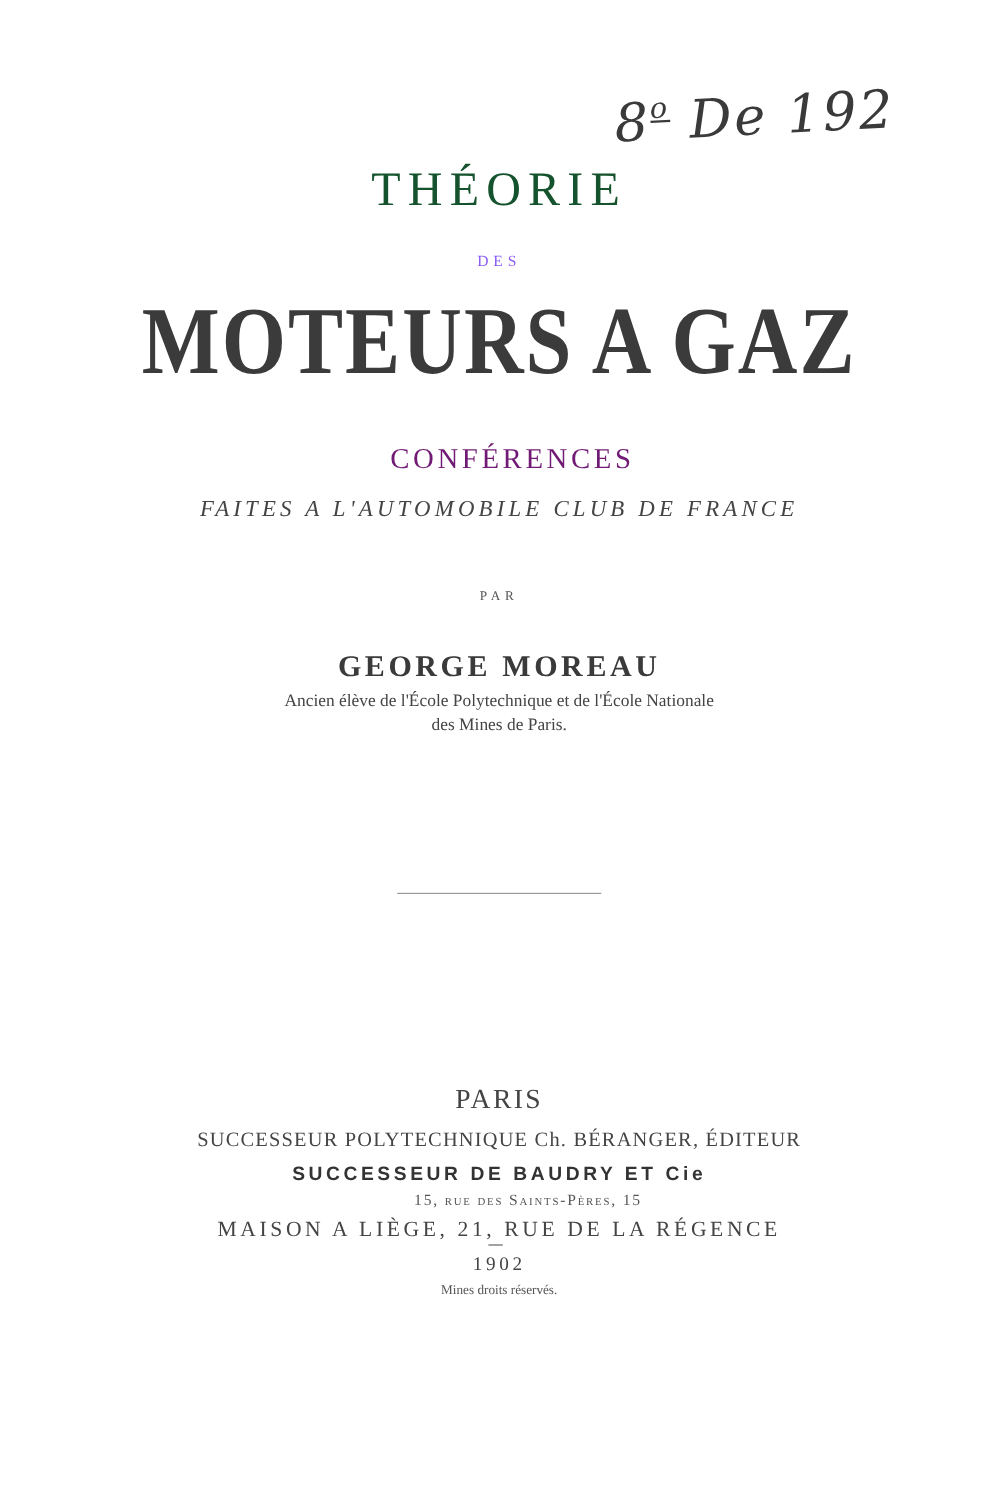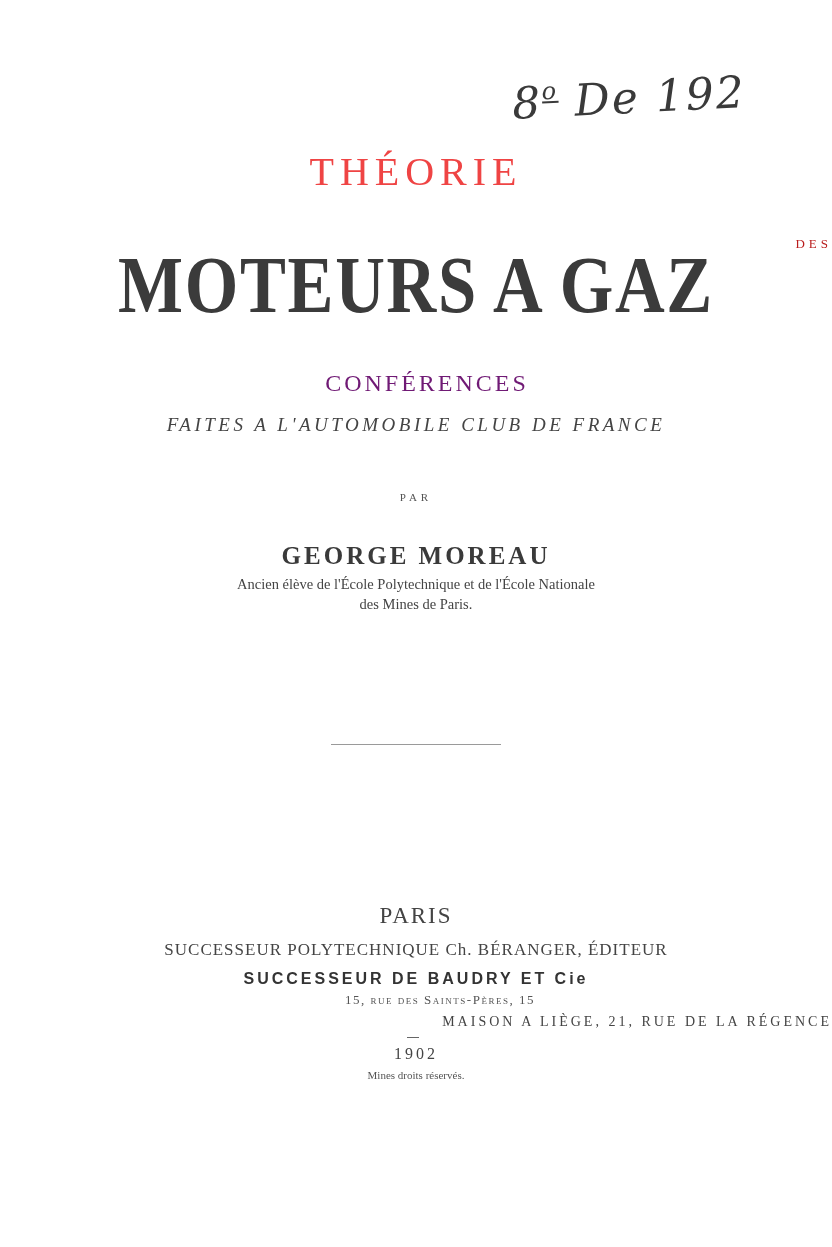--- a/index.html
+++ b/index.html
@@ -1,34 +1,34 @@
 <!DOCTYPE html>
 <html><head>
 <meta charset="utf-8">
 <style>
   html, body { margin:0; padding:0; background:#ffffff; }
   body { width:832px; height:1247px; position:relative; overflow:hidden; font-family:"Liberation Serif","DejaVu Serif",serif; color:#2a2a2a; }
   .line { position:absolute; left:0; width:832px; text-align:center; white-space:nowrap; }
   .shelfmark { position:absolute; left:512px; top:72px; font-family:"DejaVu Serif",serif; font-style:italic; font-size:44px; color:#3a3a3a; letter-spacing:2px; transform:rotate(-3deg); }
   .shelfmark .sup { font-size:24px; vertical-align:18px; text-decoration:underline; }
-  .t-theorie { top:148px; font-size:40px; letter-spacing:6px; color:#ef4444; }
-  .t-des { top:236px; font-size:13px; letter-spacing:4px; color:#b91c1c;text-align:right; }
+  .t-theorie { top:134px; font-size:40px; letter-spacing:6px; color:#14532d; }
+  .t-des { top:210px; font-size:13px; letter-spacing:4px; color:#8b5cf6; }
   .t-moteurs { top:240px; font-size:80px; font-weight:bold; letter-spacing:2px; color:#3b3b3b; transform:scaleX(0.86); }
   .t-conf { top:370px; font-size:24px; letter-spacing:3px; color:#701a75;padding-left:11px; }
   .t-faites { top:414px; font-size:19px; font-style:italic; letter-spacing:3.5px; color:#444; }
   .t-par { top:491px; font-size:11px; letter-spacing:4px; color:#555; }
   .t-author { top:542px; font-size:25px; font-weight:bold; letter-spacing:3px; color:#3a3a3a; }
   .t-cred1 { top:576px; font-size:14.5px; color:#444; }
   .t-cred2 { top:596px; font-size:14.5px; color:#444; }
   .rule { position:absolute; left:331px; top:744px; width:170px; height:1px; background:#9a9a9a; }
   .t-paris { top:903px; font-size:23px; letter-spacing:2px; color:#444; }
   .t-libr { top:940px; font-size:17px; letter-spacing:1px; color:#444; }
   .t-succ { top:970px; font-family:"Liberation Sans","DejaVu Sans",sans-serif; font-size:16px; font-weight:bold; letter-spacing:3px; color:#333; }
   .t-rue { top:992px; font-size:13px; letter-spacing:1.5px; color:#555; font-variant:small-caps;margin-left:24px; }
-  .t-maison { top:1014px; font-size:14px; letter-spacing:3px; color:#444;text-align:right; }
+  .t-maison { top:1014px; font-size:18px; letter-spacing:3px; color:#444; }
   .dash { position:absolute; left:407px; top:1037px; width:12px; height:1px; background:#666; }
   .t-year { top:1045px; font-size:16px; letter-spacing:3px; color:#444; }
   .t-rights { top:1069px; font-size:11px; color:#555; }
 </style>
 </head>
 <body>
 
 <div class="shelfmark">
   <span>8</span><span class="sup">o</span>
   <span>De 192</span>

